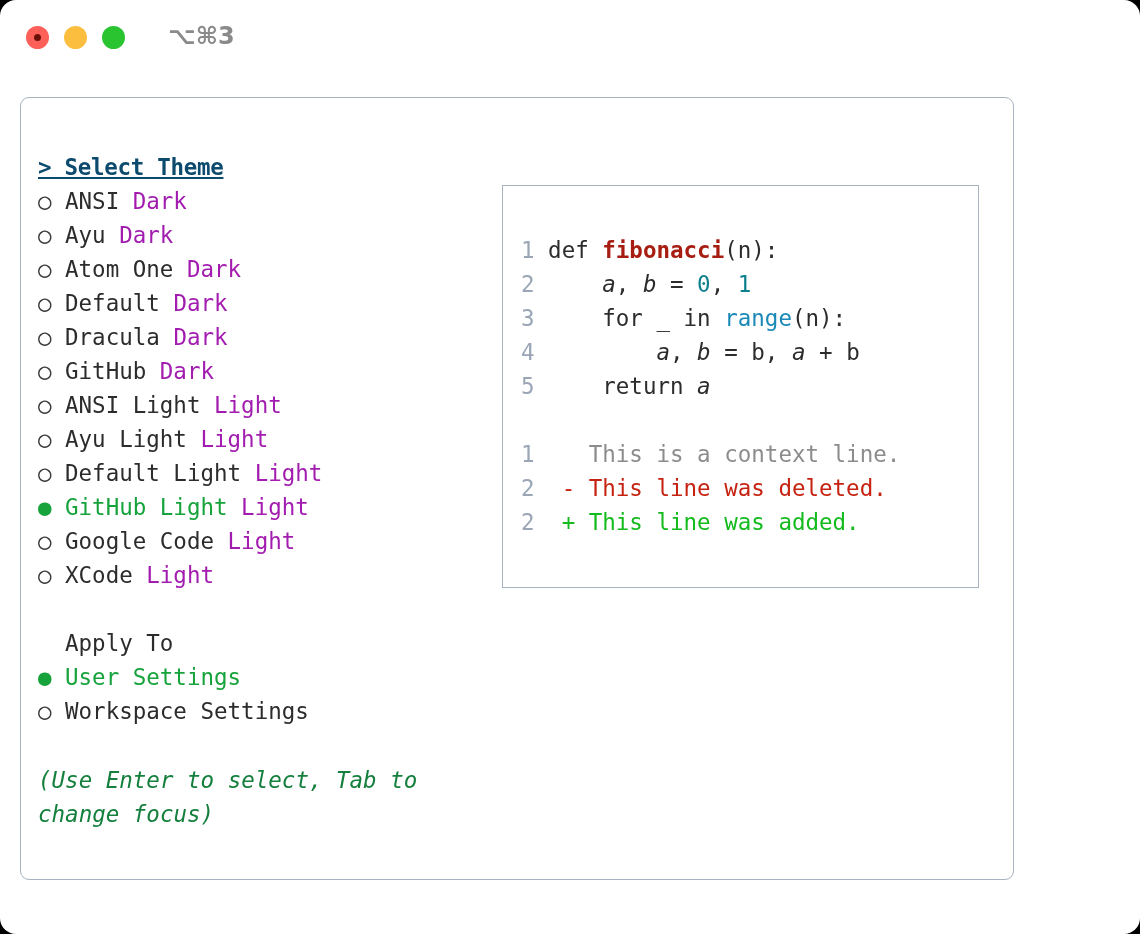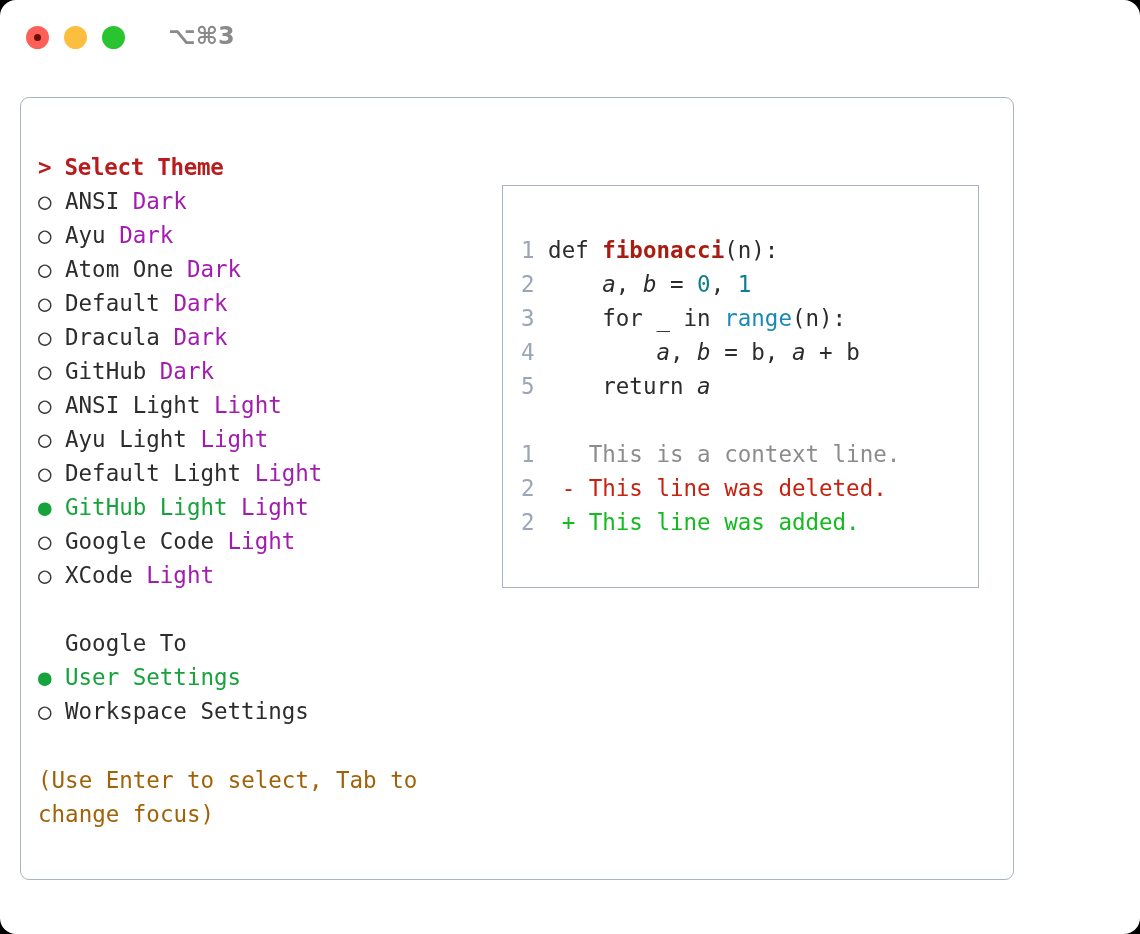--- a/index.html
+++ b/index.html
@@ -96,22 +96,23 @@
     font-size: 22.5px;
     white-space: pre;
     color: #2c2c2c;
   }
   .row .marker {
     display: inline-block;
     width: 27px;
   }
   .head-row {
     font-weight: bold;
-    color: #b91c1c;
+    color: #0c4a6e;
     letter-spacing: -0.3px;
+    text-decoration: underline;
   }
   .dim {
     color: #a21caf;
   }
   .sel {
     color: #17a33c;
   }
   .bullet-filled {
     color: #17a33c;
   }
@@ -128,22 +129,23 @@
     font-weight: normal;
   }
 
   .hint {
     position: absolute;
     left: 17px;
     top: 665px;
     width: 420px;
     font-size: 22.5px;
     line-height: 34px;
-    color: #a16207;
+    color: #15803d;
     white-space: pre-wrap;
+    font-style: italic;
   }
 
   
   .right-col {
     position: absolute;
     left: 481px;
     top: 52px;
     width: 490px;
   }
   .preview-title {
@@ -223,21 +225,21 @@
           <div class="row"><span class="marker bullet-empty">○</span><span>ANSI Light </span><span class="dim">Light</span></div>
           <div class="row"><span class="marker bullet-empty">○</span><span>Ayu Light </span><span class="dim">Light</span></div>
           <div class="row"><span class="marker bullet-empty">○</span><span>Default Light </span><span class="dim">Light</span></div>
           <div class="row"><span class="marker bullet-filled">●</span><span class="sel">GitHub Light </span><span class="dim">Light</span></div>
           <div class="row"><span class="marker bullet-empty">○</span><span>Google Code </span><span class="dim">Light</span></div>
           <div class="row"><span class="marker bullet-empty">○</span><span>XCode </span><span class="dim">Light</span></div>
         </div>
 
       <div class="group-gap"></div>
 
-      <div class="row"><span class="marker"> </span><span class="subhead">Google To</span></div>
+      <div class="row"><span class="marker"> </span><span class="subhead">Apply To</span></div>
 
       <div id="apply-list">
           <div class="row"><span class="marker bullet-filled">●</span><span class="sel">User Settings</span></div>
           <div class="row"><span class="marker bullet-empty">○</span><span>Workspace Settings</span></div>
         </div>
     </div>
 
     <div class="hint">(Use Enter to select, Tab to change focus)</div>
 
     <div class="right-col">

